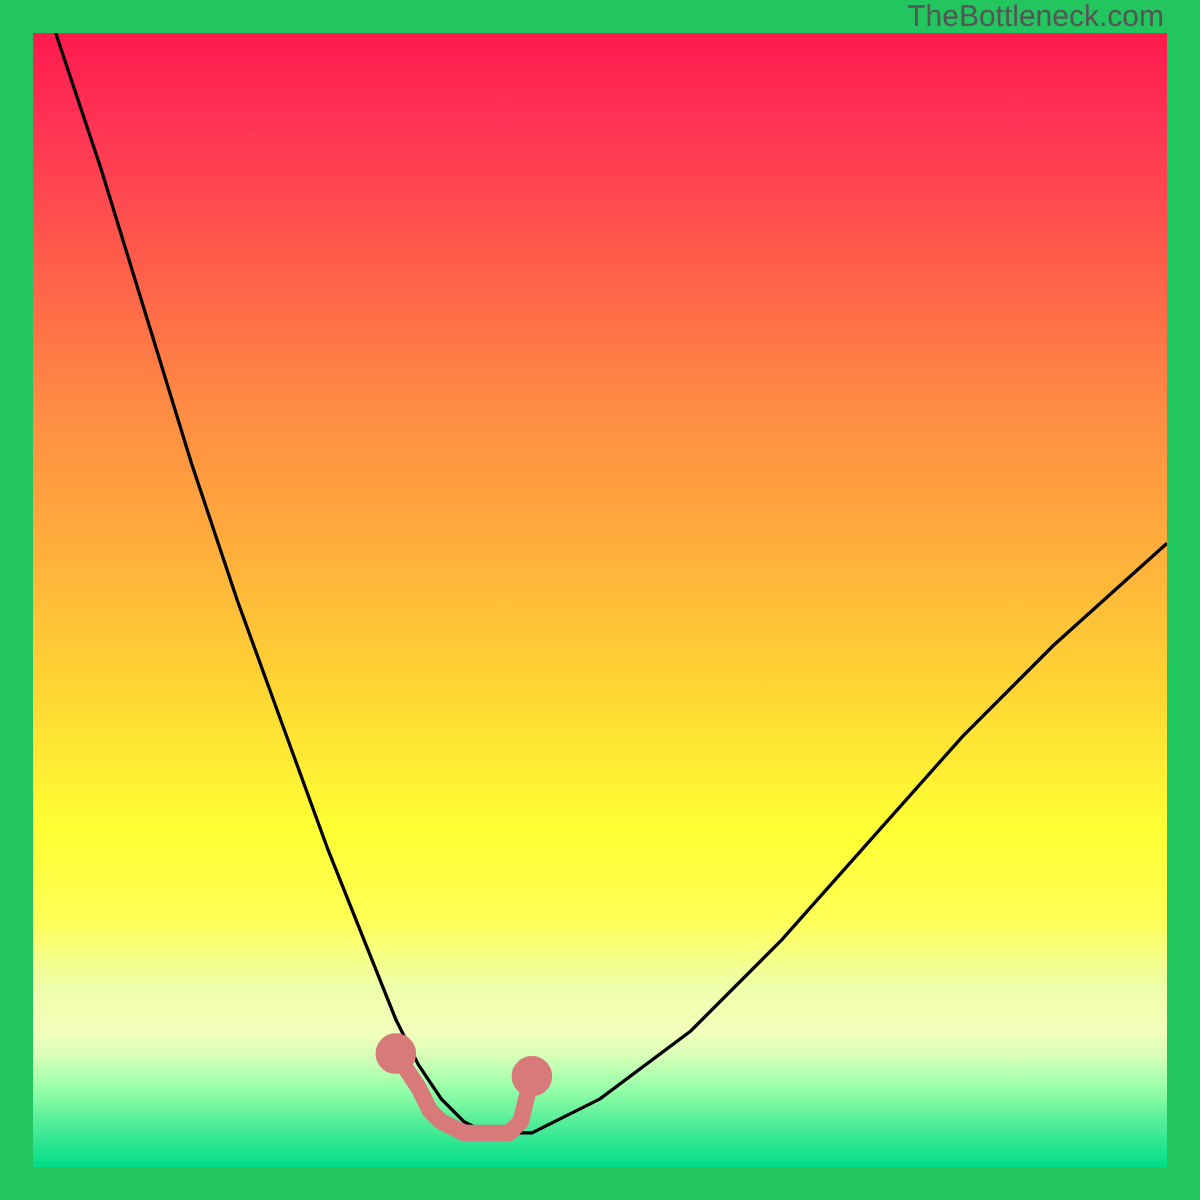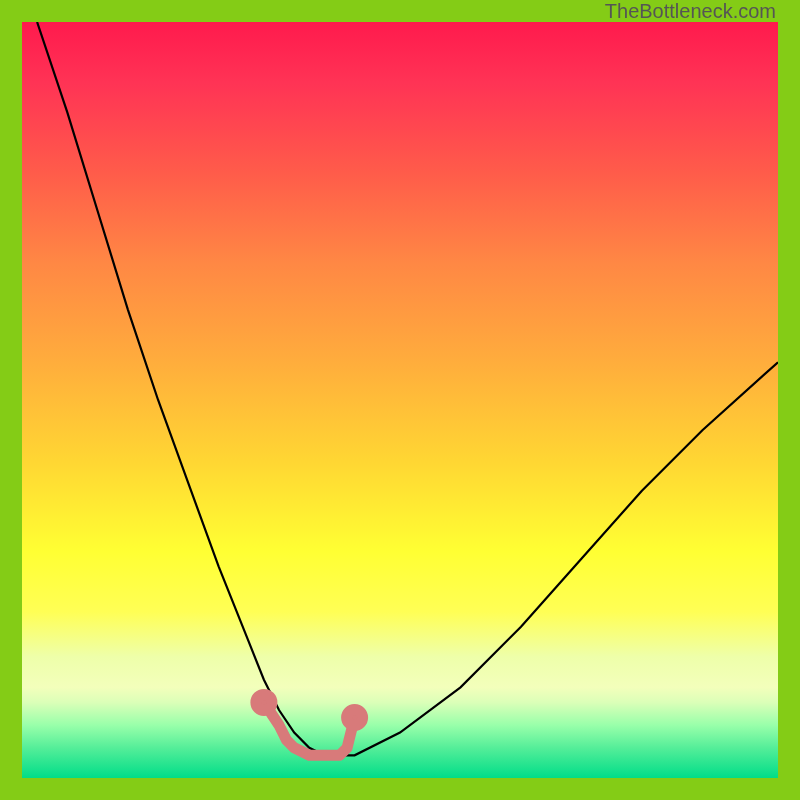--- a/index.html
+++ b/index.html
@@ -8,21 +8,21 @@
     width: 800px;
     height: 800px;
     background: #000;
     font-family: Arial, sans-serif;
     overflow: hidden;
   }
   .container {
     position: relative;
     width: 800px;
     height: 800px;
-    background: #84cc16;
+    background: #22c55e;
   }
   .plot-area {
     position: absolute;
     left: 22px;
     top: 22px;
     width: 756px;
     height: 756px;
     background: linear-gradient(to bottom,
       #ff1a4d 0%,
       #ff3355 8%,

